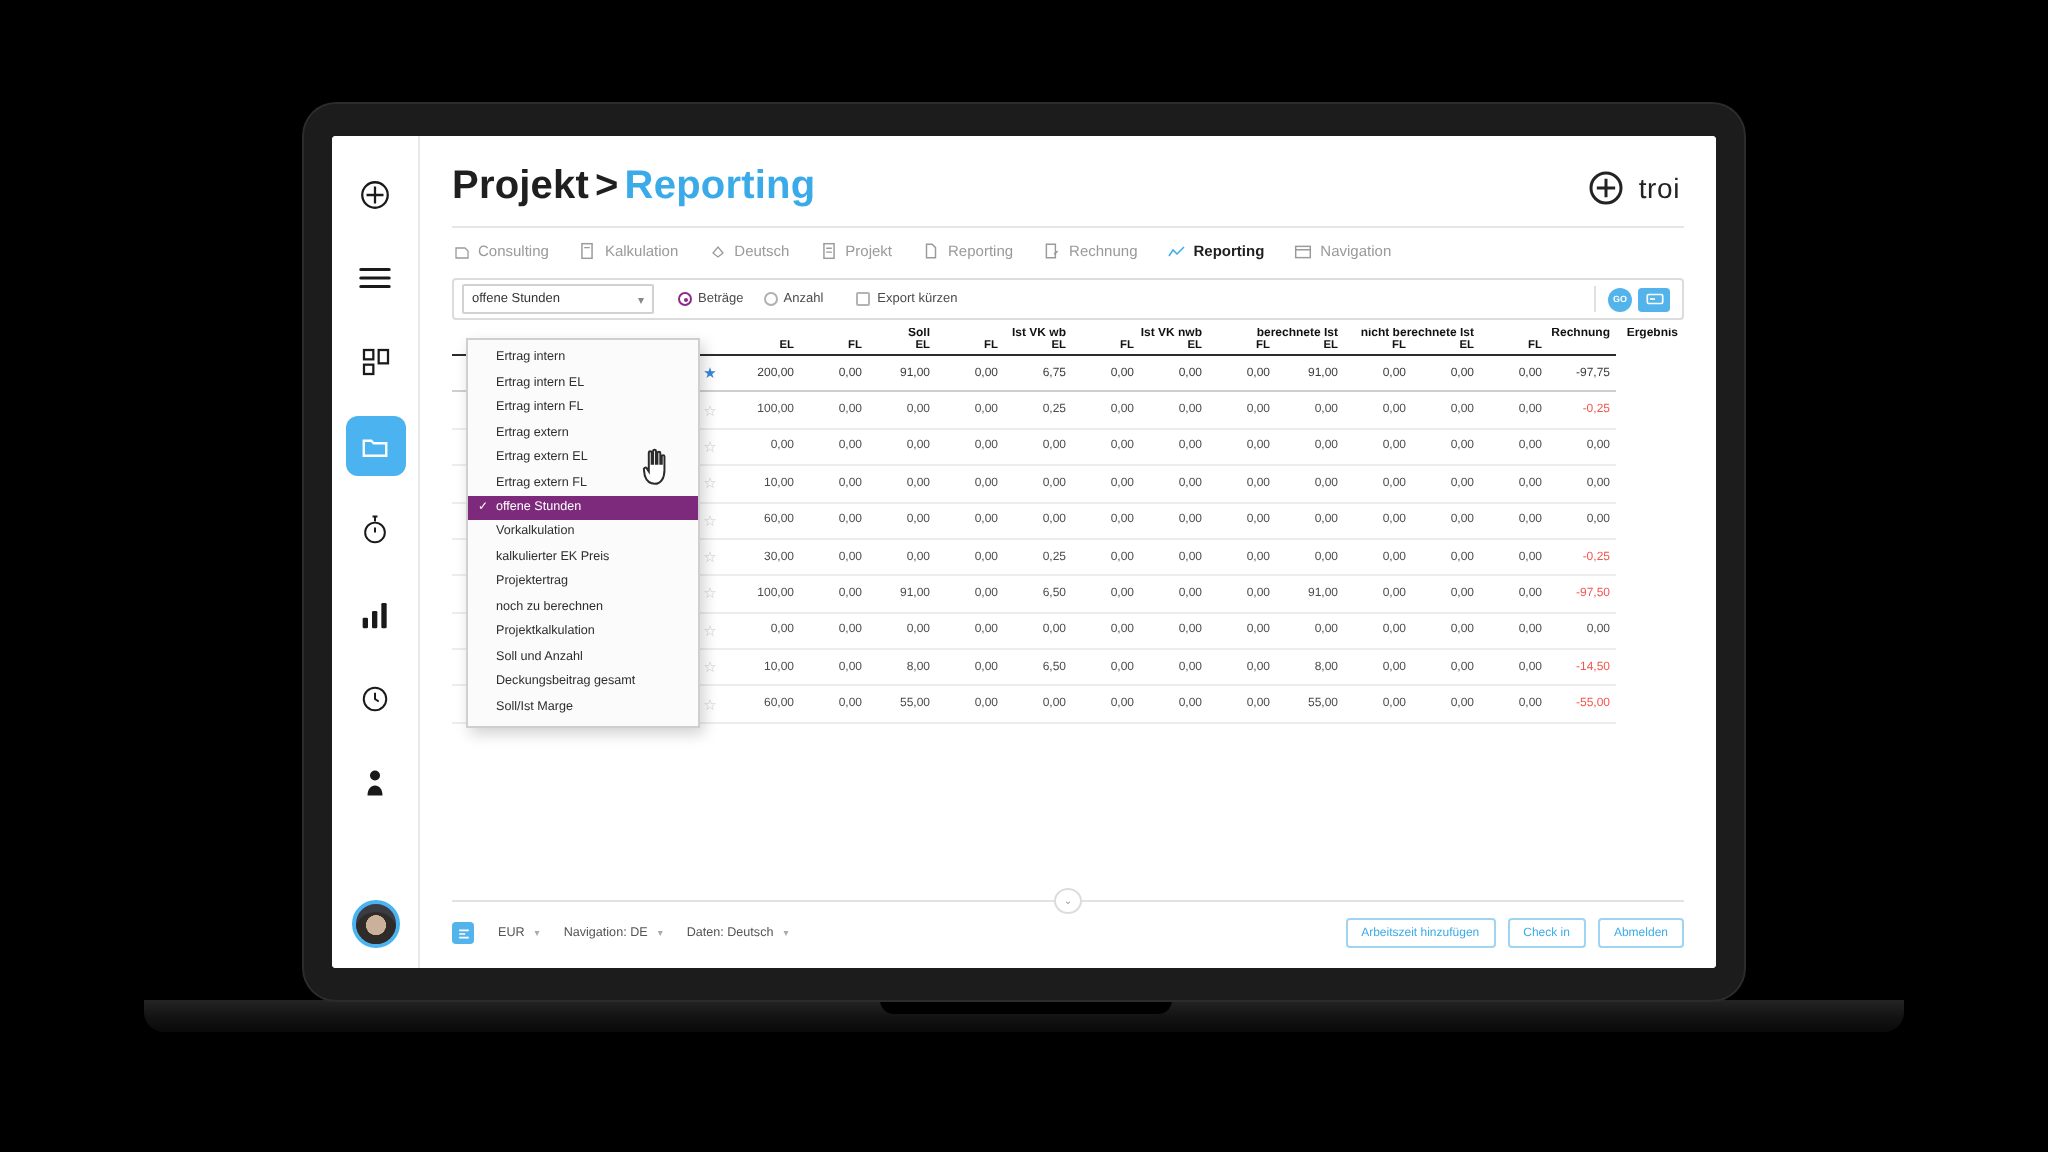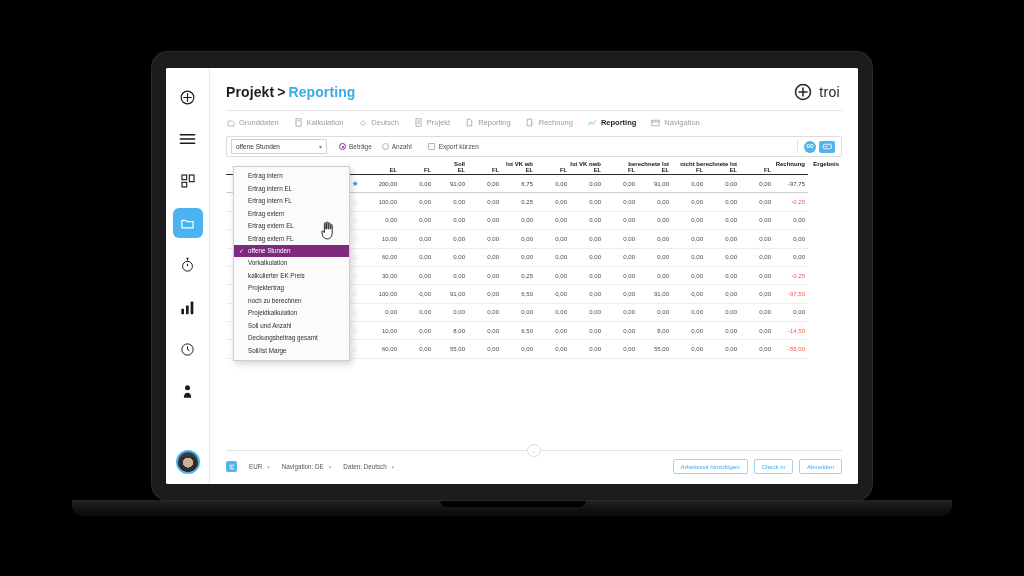--- a/index.html
+++ b/index.html
@@ -78,21 +78,21 @@
     background: radial-gradient(circle at 50% 30%, #cbb09a 0 26%, #2e2b28 27% 60%, #1a1a1a 61%);
   }
 
   
   .app { flex: 1; display: flex; flex-direction: column; background:#fff; min-width:0; position:relative;}
 
   .app-header {
     display:flex; align-items:center; justify-content:space-between;
     padding: 14px 18px 8px 16px;
   }
-  .breadcrumb { font-size: 14px; font-weight: 700; color:#1f1f1f; letter-spacing:.1px;}
+  .breadcrumb { font-size: 20px; font-weight: 700; color:#1f1f1f; letter-spacing:.1px;}
   .breadcrumb .sep { color:#1f1f1f; margin: 0 3px; font-weight:700;}
   .breadcrumb .cur { color:#3aabe8; font-weight:700; }
 
   .brand { display:flex; align-items:center; gap:6px; }
   .brand-mark { width:20px; height:20px; }
   .brand-text { font-size:14px; font-weight:400; color:#232323; letter-spacing:.3px; }
 
   .hr { height:1px; background:#e6e6e6; margin: 0 16px; }
 
   
@@ -325,21 +325,21 @@
 
         <div class="hr"></div>
 
         <div class="tabs">
           <div class="tab">
             <span class="ico">
               <svg width="8" height="8" viewBox="0 0 16 16" fill="none" stroke="currentColor" stroke-width="1.3">
                   <path d="M2 4h9l3 3v7H2z"></path>
                 </svg>
             </span>
-            <span>Grunddaten</span>
+            <span>Consulting</span>
           </div>
           <div class="tab">
             <span class="ico">
               <svg width="7" height="9" viewBox="0 0 12 16" fill="none" stroke="currentColor" stroke-width="1.3">
                   <rect x="1.5" y="1.5" width="9" height="13"></rect>
                   <path d="M3.5 5h5"></path>
                 </svg>
             </span>
             <span>Kalkulation</span>
           </div>

